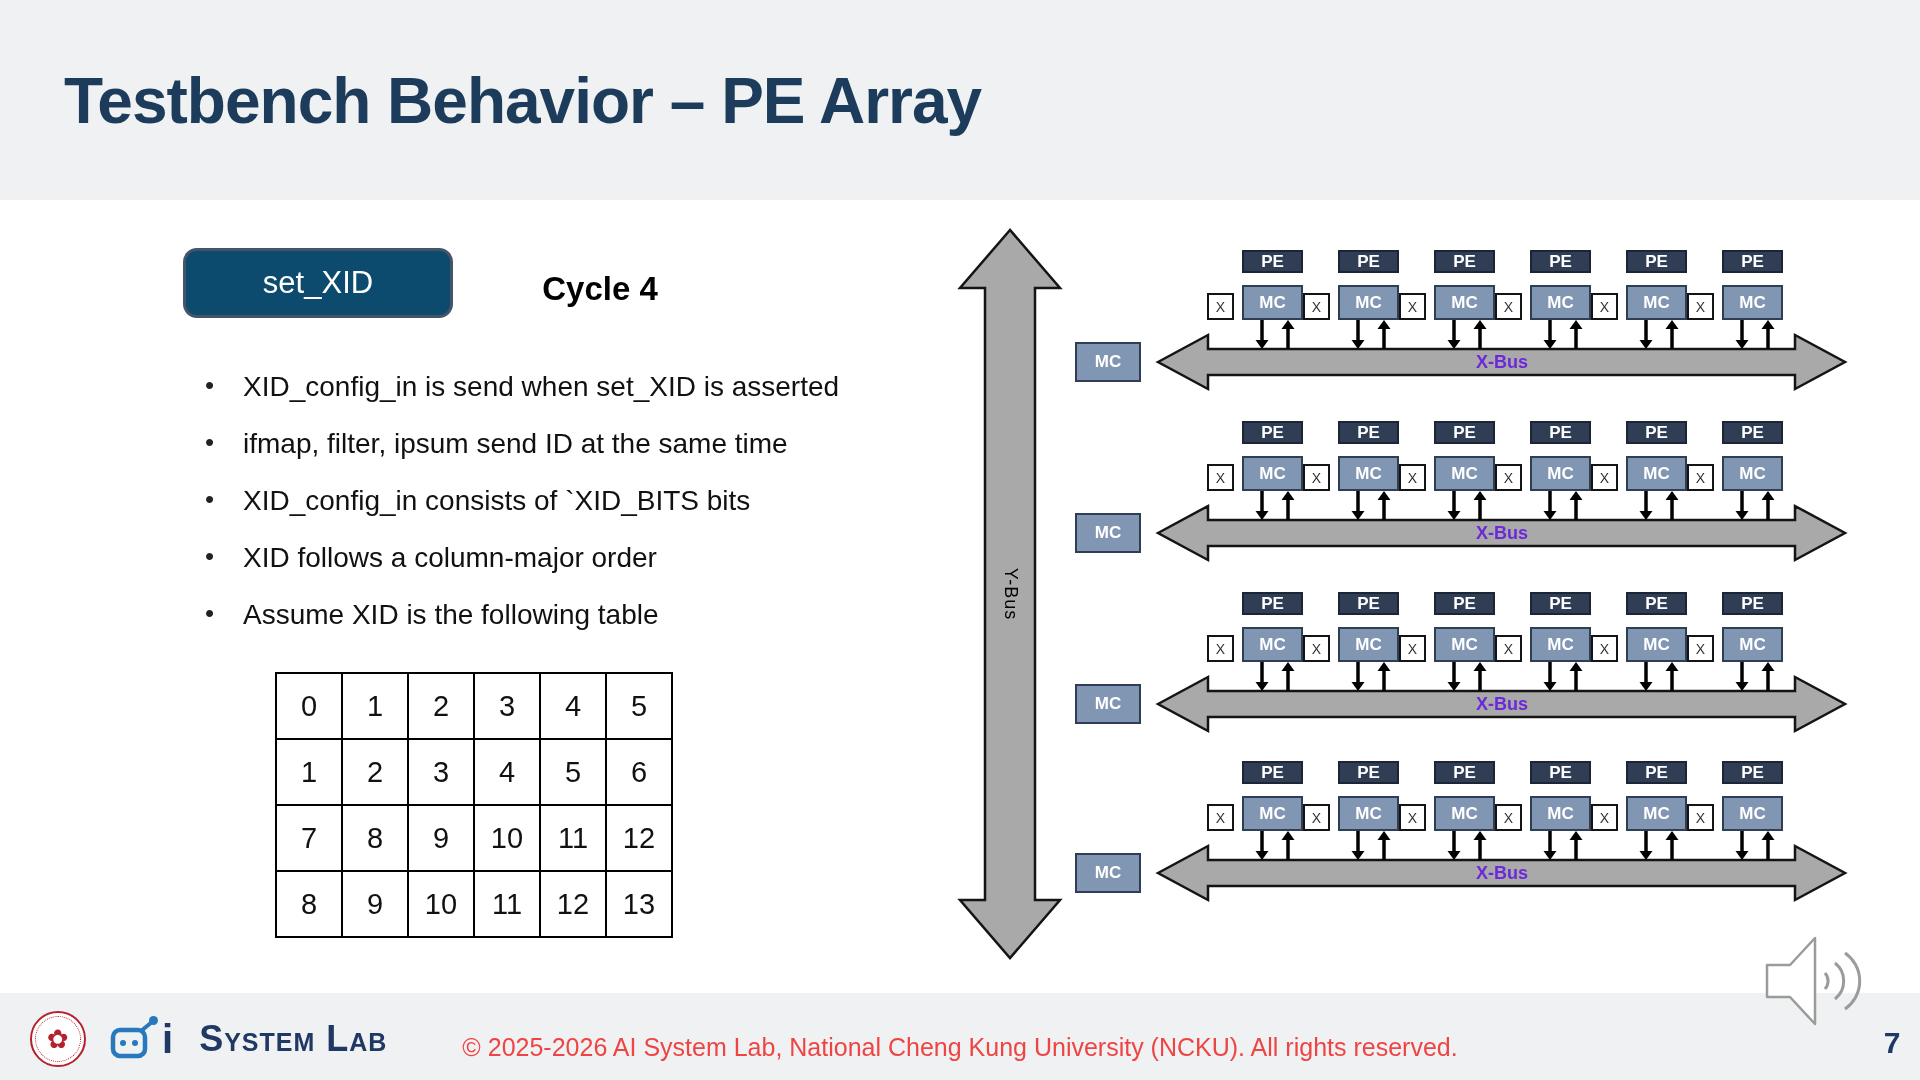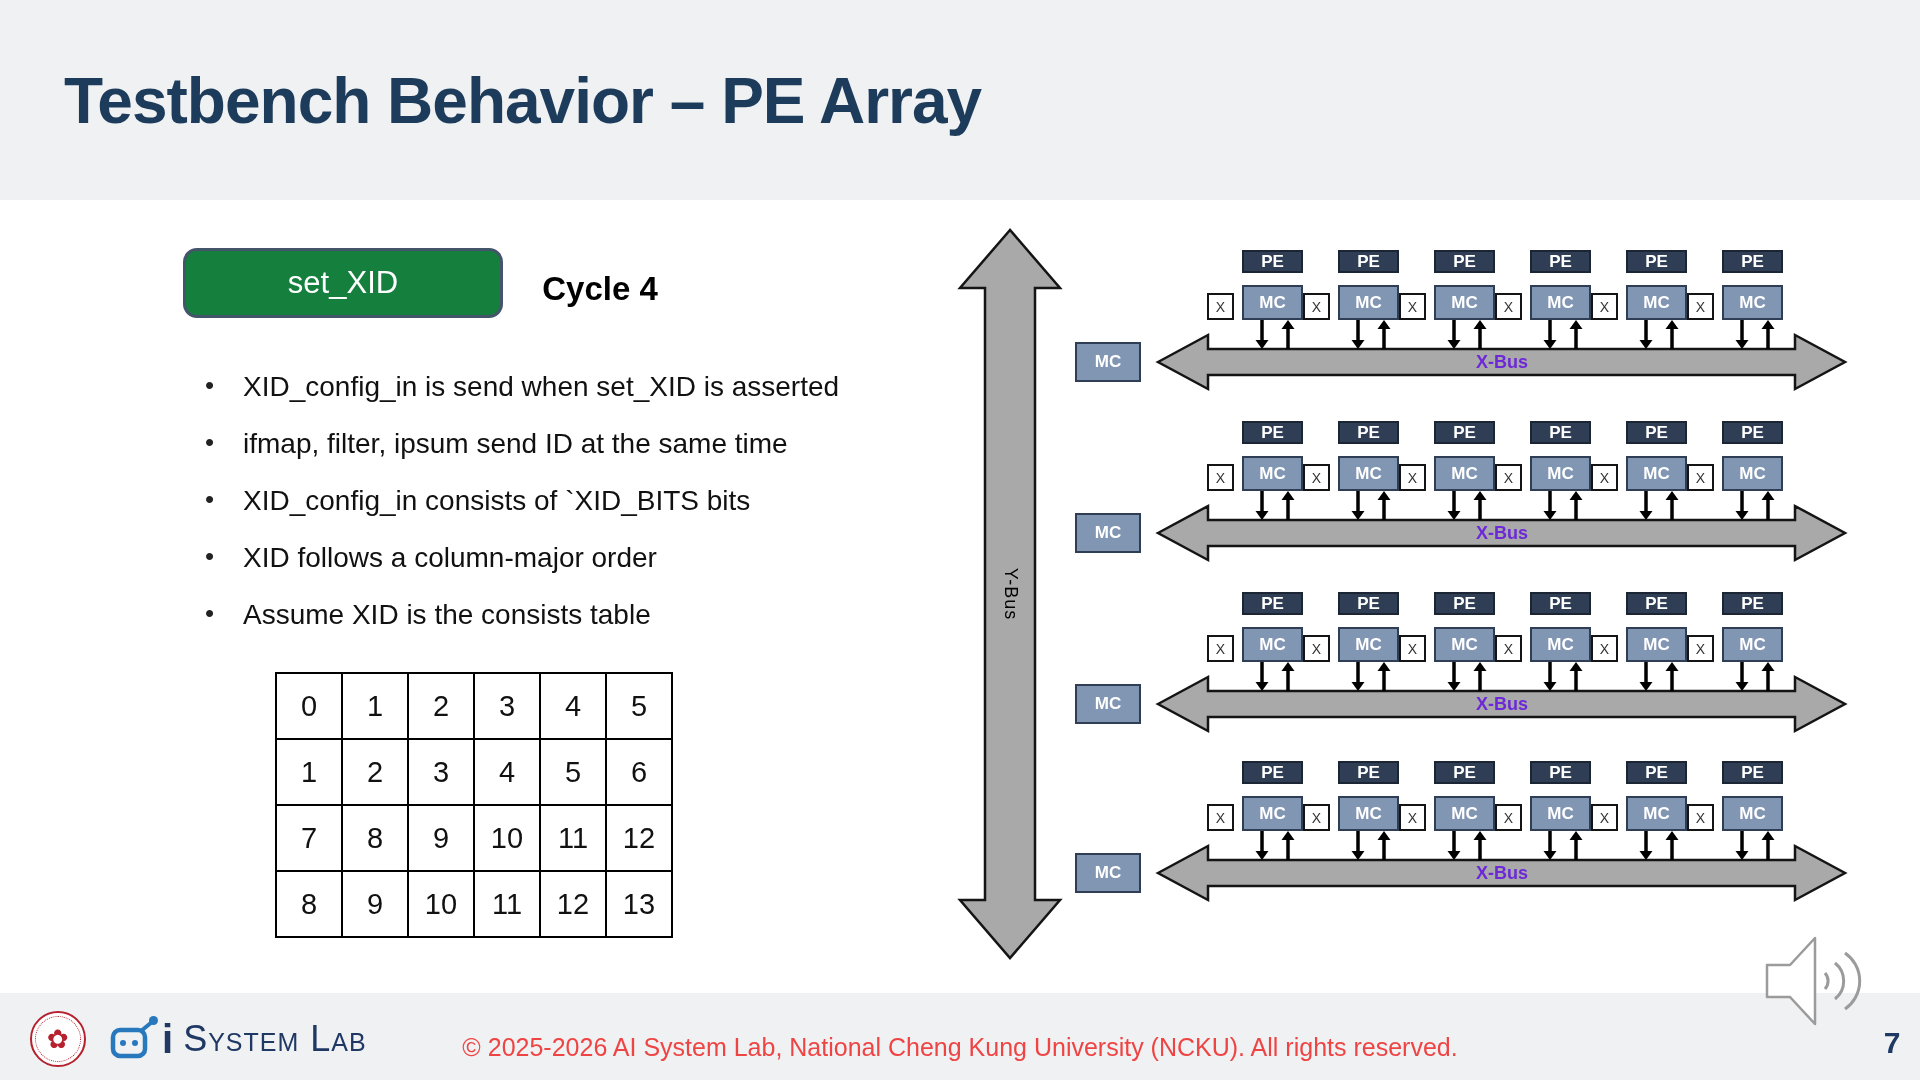--- a/index.html
+++ b/index.html
@@ -3,21 +3,21 @@
 <meta charset="utf-8">
 <style>
   html,body{margin:0;padding:0;background:#fff;}
   .slide{position:relative;width:1920px;height:1080px;background:#ffffff;overflow:hidden;
          font-family:"Liberation Sans","DejaVu Sans",sans-serif;}
   
   .header-band{position:absolute;left:0;top:0;width:1920px;height:200px;background:#f0f1f2;}
   .slide-title{position:absolute;left:64px;top:64px;font-size:64px;font-weight:700;
                color:#1d3c5b;letter-spacing:-1px;white-space:nowrap;}
   
-  .setxid-btn{position:absolute;left:183px;top:248px;width:320px;height:70px;background:#15803d;
+  .setxid-btn{position:absolute;left:183px;top:248px;width:270px;height:70px;background:#0c4a6e;
               border:3px solid #44546a;border-radius:14px;box-sizing:border-box;color:#ffffff;
               font-size:31px;display:flex;align-items:center;justify-content:center;}
   .cycle-label{position:absolute;left:500px;top:270px;width:200px;text-align:center;
                font-size:33px;font-weight:700;color:#000;}
   .bullet-list{position:absolute;left:203px;top:358px;width:700px;margin:0;padding:0;}
   .bullet-list li{list-style:none;position:relative;height:57px;display:flex;align-items:center;
                   padding-left:40px;font-size:28px;color:#111;}
   .bullet-list li::before{content:"•";position:absolute;left:2px;top:50%;transform:translateY(-54%);
                   font-size:26px;color:#222;}
   .xid-table{position:absolute;left:275px;top:672px;border-collapse:collapse;}
@@ -43,21 +43,21 @@
               writing-mode:vertical-rl;font-size:18px;color:#000;letter-spacing:1px;}
   
   .footer-band{position:absolute;left:0;top:993px;width:1920px;height:87px;background:#f0f1f2;}
   .seal{position:absolute;left:30px;top:1011px;width:56px;height:56px;border-radius:50%;
         border:2px solid #b5212e;background:#fff;box-sizing:border-box;
         display:flex;align-items:center;justify-content:center;}
   .seal-inner{width:44px;height:44px;border-radius:50%;border:1.5px dotted #b5212e;
         display:flex;align-items:center;justify-content:center;color:#b5212e;font-size:26px;line-height:1;}
   .ai-logo{position:absolute;left:108px;top:1014px;height:50px;display:flex;align-items:center;}
   .ai-logo .i-glyph{color:#1f3864;font-weight:700;font-size:40px;margin-left:2px;line-height:1;}
-  .logo-name{margin-left:10px;color:#1f3864;font-weight:400;font-size:36px;
+  .logo-name{margin-left:26px;color:#1f3864;font-weight:700;font-size:36px;
              font-variant:small-caps;letter-spacing:1px;}
   .copyright{position:absolute;left:50%;transform:translateX(-50%);top:1033px;font-size:25px;
              color:#ef4444;white-space:nowrap;}
   .page-number{position:absolute;left:1872px;top:1026px;width:40px;text-align:center;
                font-size:30px;font-weight:700;color:#1f3864;}
   .speaker{position:absolute;left:1757px;top:928px;}
 </style>
 </head>
 <body>
 
@@ -68,21 +68,21 @@
   <div class="setxid-btn">
     <span>set_XID</span>
   </div>
   <div class="cycle-label">Cycle 4</div>
 
   <ul class="bullet-list" id="bullet-list">
       <li>XID_config_in is send when set_XID is asserted</li>
       <li>ifmap, filter, ipsum send ID at the same time</li>
       <li>XID_config_in consists of `XID_BITS bits</li>
       <li>XID follows a column-major order</li>
-      <li>Assume XID is the consists table</li>
+      <li>Assume XID is the following table</li>
     </ul>
 
   <table class="xid-table">
     <tbody id="xid-tbody">
         <tr>
           <td>0</td>
           <td>1</td>
           <td>2</td>
           <td>3</td>
           <td>4</td>

